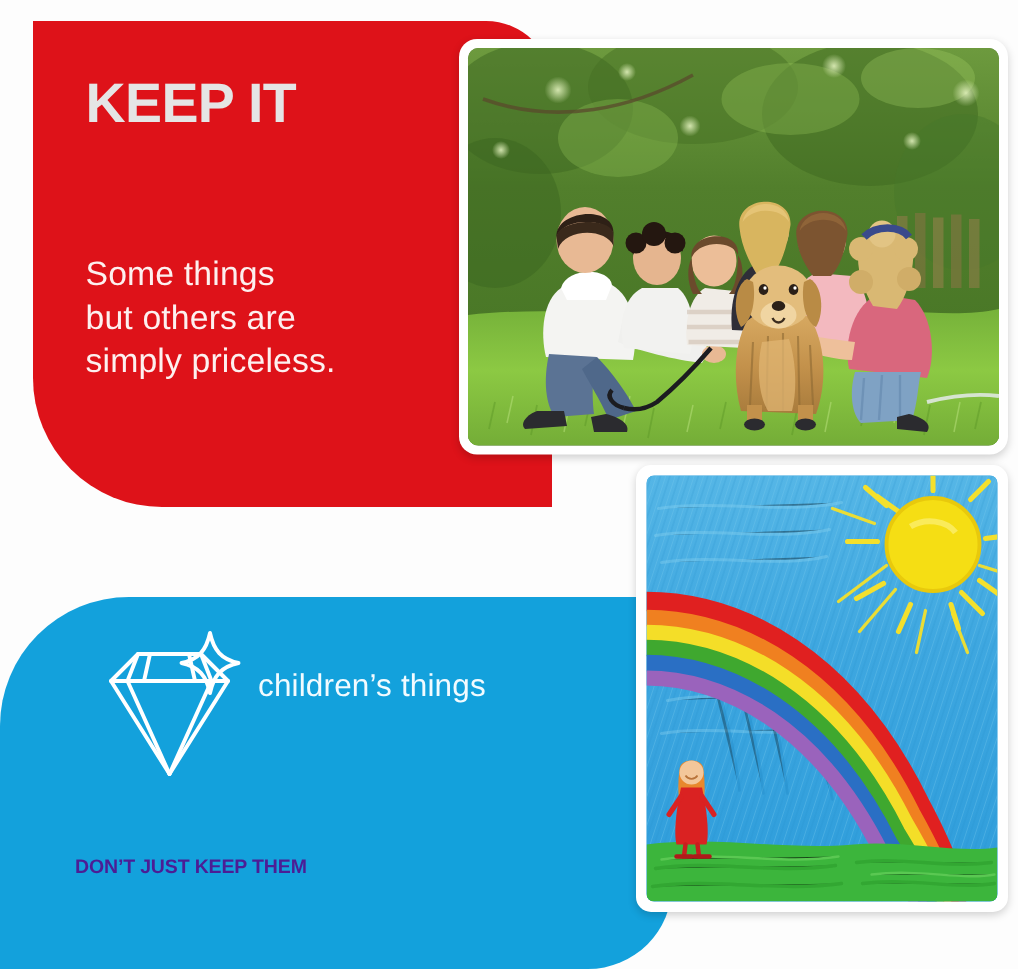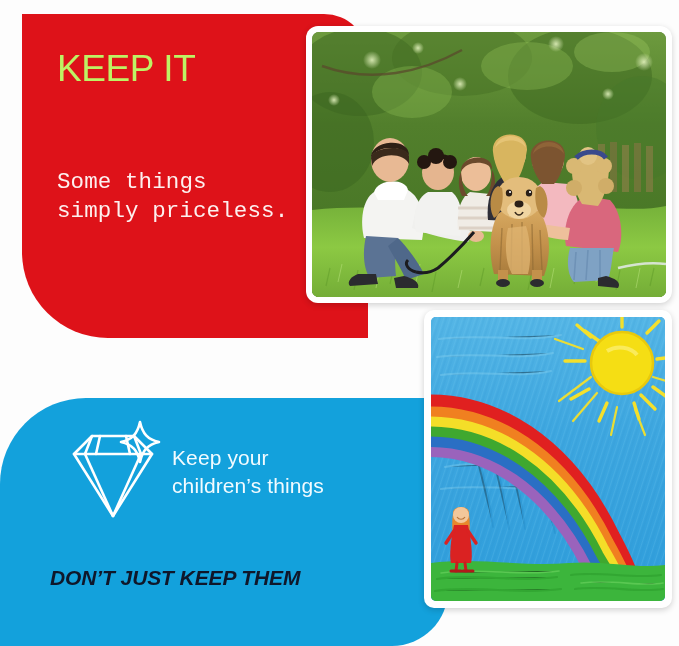--- a/index.html
+++ b/index.html
@@ -27,40 +27,40 @@
     height: 324px;
     background: #DE1219;
     border-radius: 0 44px 0 86px;
     z-index: 2;
   }
   .red-headline {
     position: absolute;
     left: 35px;
     top: 33px;
     width: 290px;
-    color: #bef264;
+    color: #e5e5e5;
     font-size: 37px;
-    font-weight: normal;
+    font-weight: bold;
     line-height: 44px;
     letter-spacing: -0.4px;
     text-transform: uppercase;
   }
   .red-headline .hl-line { display: block; }
   .red-body {
     position: absolute;
     left: 35px;
     top: 154px;
     width: 300px;
     color: #fdf0ef;
     font-size: 22.5px;
     font-weight: normal;
     line-height: 29px;
     letter-spacing: 0.1px;
   }
-  .red-body .bd-line { display: block; font-family: Liberation Mono, monospace; }
+  .red-body .bd-line { display: block; }
 
   
   .blue-panel {
     position: absolute;
     left: 0px;
     top: 398px;
     width: 448px;
     height: 248px;
     background: #13A1DC;
     border-radius: 86px 0 56px 0;
@@ -84,27 +84,26 @@
     font-weight: normal;
     line-height: 27.5px;
     letter-spacing: 0.1px;
   }
   .blue-body .bd-line { display: block; }
   .blue-tagline {
     position: absolute;
     left: 50px;
     top: 167px;
     width: 380px;
-    color: #0f172a;
-    font-size: 21px;
+    color: #4c1d95;
+    font-size: 13px;
     font-weight: bold;
     line-height: 25px;
     letter-spacing: -0.1px;
     text-transform: uppercase;
-    font-style: italic;
   }
   .blue-tagline .tg-line { display: block; }
 
   
   .photo-frame {
     position: absolute;
     left: 306px;
     top: 26px;
     width: 366px;
     height: 277px;
@@ -155,20 +154,21 @@
 <div id="stage">
 
   <div class="red-panel">
 
     <div class="red-headline">
       <span class="hl-line">KEEP IT</span>
     </div>
 
     <div class="red-body">
       <span class="bd-line">Some things</span>
+      <span class="bd-line">but others are</span>
       <span class="bd-line">simply priceless.</span>
     </div>
 
   </div>
 
   <div class="blue-panel">
 
     <div class="diamond-icon">
       <svg viewBox="0 0 118 116" xmlns="http://www.w3.org/2000/svg" fill="none" stroke="#ffffff" stroke-width="2.6" stroke-linejoin="round" stroke-linecap="round">
 
@@ -187,21 +187,20 @@
 
         <path d="M88 6
                  C90.5 17.5 95.5 23.5 107 26
                  C95.5 28.5 90.5 34.5 88 46
                  C85.5 34.5 80.5 28.5 69 26
                  C80.5 23.5 85.5 17.5 88 6 Z"></path>
       </svg>
     </div>
 
     <div class="blue-body">
-      <span class="bd-line">Keep your</span>
       <span class="bd-line">children’s things</span>
     </div>
 
     <div class="blue-tagline">
       <span class="tg-line">DON’T JUST KEEP THEM</span>
     </div>
 
   </div>
 
   <div class="photo-frame">

